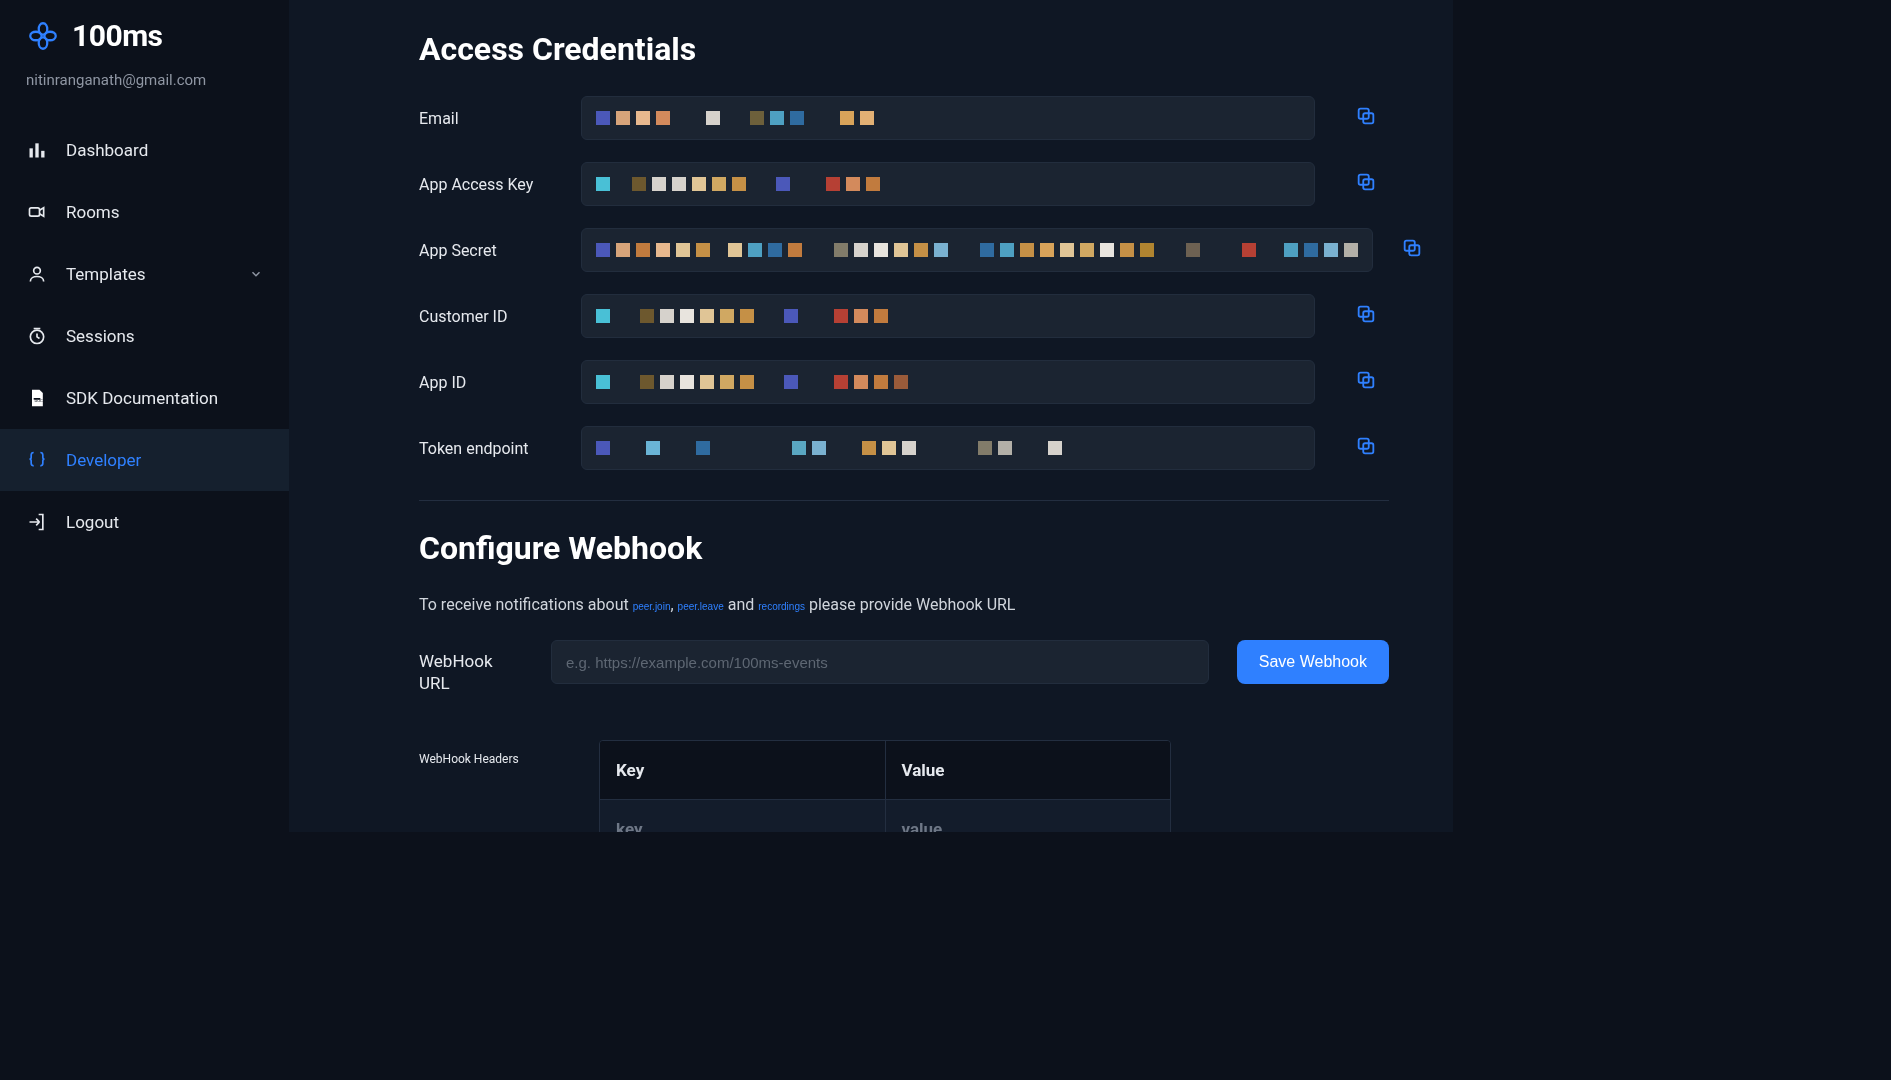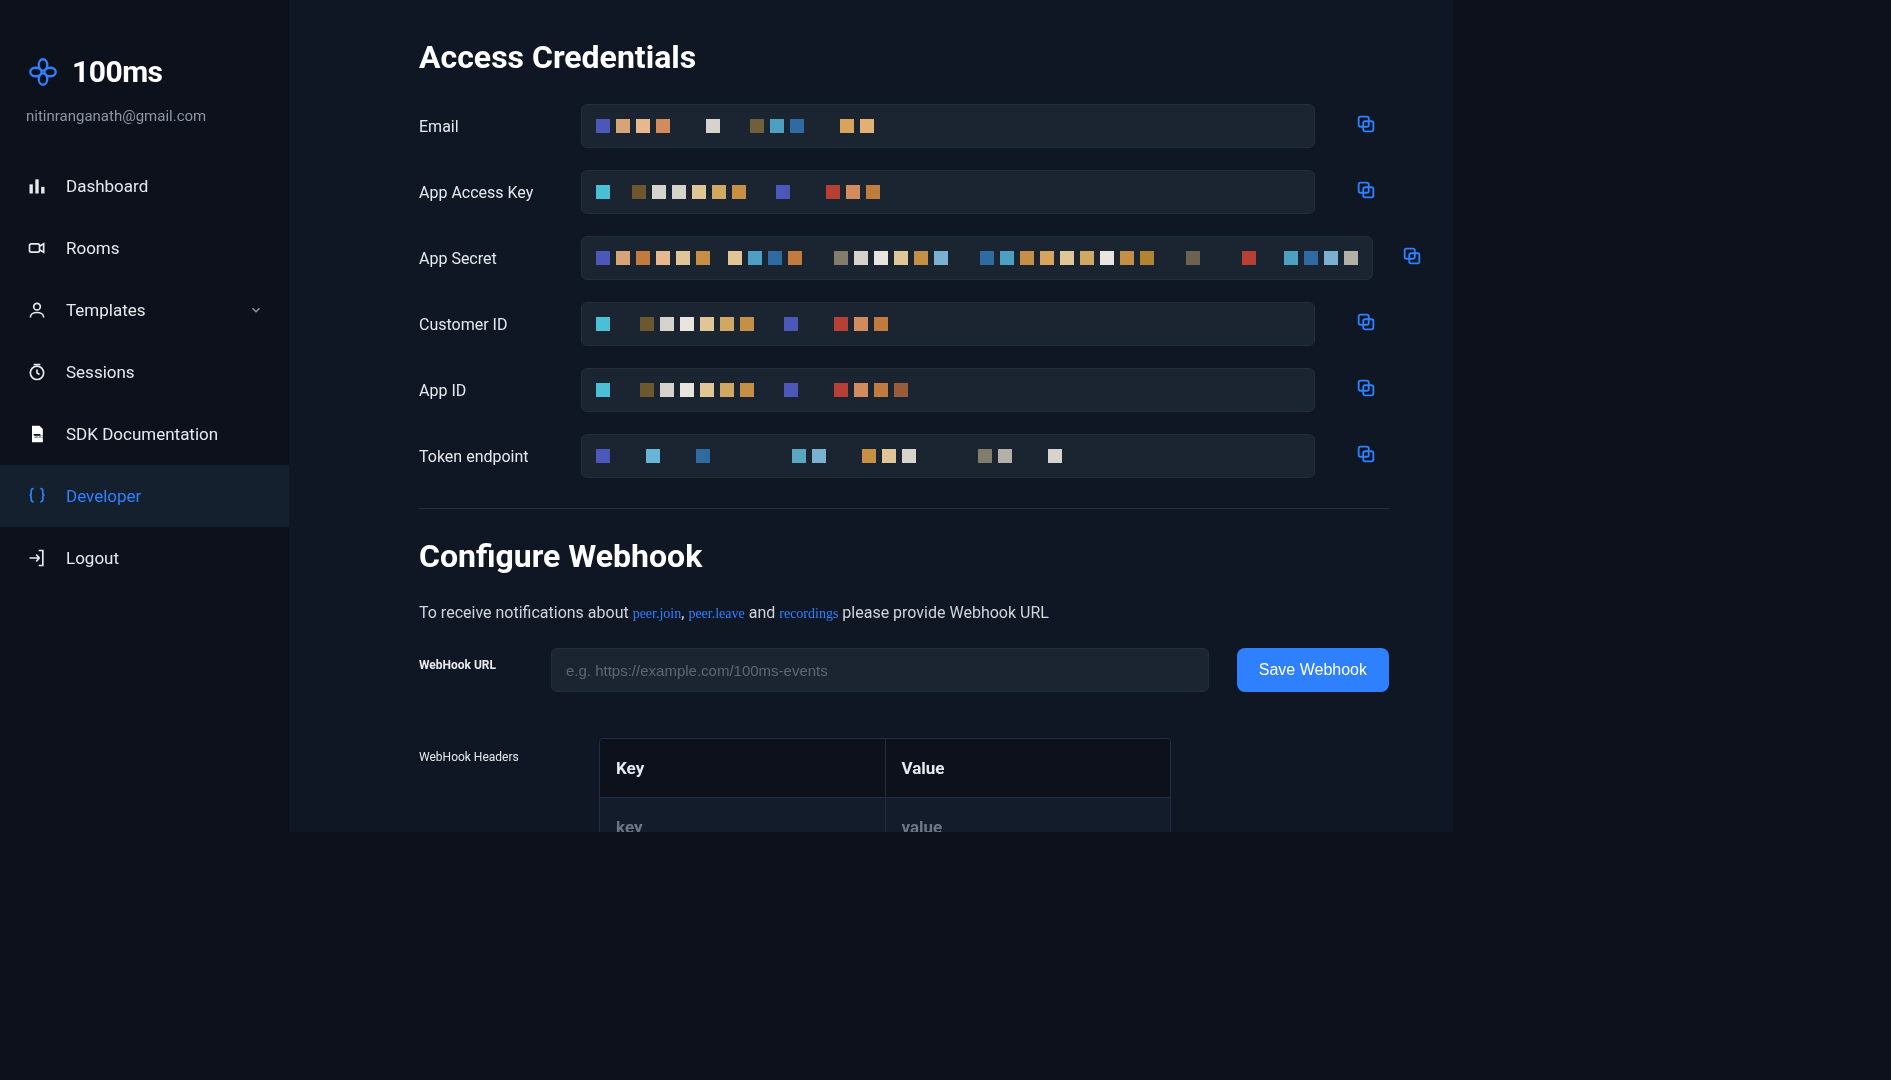--- a/index.html
+++ b/index.html
@@ -10,62 +10,61 @@
       font-family:-apple-system,BlinkMacSystemFont,"Segoe UI",Roboto,Helvetica,Arial,sans-serif;
       overflow:hidden;
     }
     .app { display:flex; height:100%; }
     
     .sidebar {
       width:289px; flex:0 0 289px;
       background:#0c111b;
       display:flex; flex-direction:column;
       padding-top:18px;
-      margin-top:36px;
     }
     .brand { display:flex; align-items:center; gap:12px; padding:0 26px; margin-bottom:18px; }
     .brand svg { display:block; }
     .brand-text { font-size:30px; font-weight:700; color:#fff; letter-spacing:-.5px; }
     .user-email { padding:0 26px; color:#8f96a3; font-size:15px; margin-bottom:30px; }
     .nav { display:flex; flex-direction:column; }
     .nav-item {
       display:flex; align-items:center; gap:18px;
       height:62px; padding:0 26px;
       color:#e6e9ee; font-size:17px;
       cursor:pointer;
     }
     .nav-item.active { background:#15202e; color:#2f80ff; }
     .nav-item .icon { width:22px; display:flex; justify-content:center; color:inherit; }
     .nav-item .chev { margin-left:auto; color:#8f96a3; }
     .nav-item svg { display:block; }
 
     
     .main { flex:1; overflow:auto; background:#0f1724; }
-    .content { padding:30px 64px 40px 130px; max-width:1500px;margin-top:8px; }
+    .content { padding:30px 64px 40px 130px; max-width:1500px; }
     h1 { font-size:32px; font-weight:700; color:#fff; margin-bottom:28px; }
 
     .cred-row { display:flex; align-items:center; gap:28px; margin-bottom:22px; }
     .cred-label { flex:0 0 134px; font-size:16px; color:#e6e9ee; }
     .cred-box {
       flex:1; height:44px; background:#1b2431; border:1px solid #222d3d; border-radius:6px;
       display:flex; align-items:center; padding:0 14px; gap:6px;
     }
     .blk { height:14px; display:inline-block; }
     .copy-btn {
       width:46px; height:44px; display:flex; align-items:center; justify-content:center;
       color:#2f80ff; cursor:pointer;
     }
 
     .divider { height:1px; background:#232e40; margin:30px 0 28px; }
 
     .webhook-desc { color:#d0d5dc; font-size:16px; margin-bottom:26px; }
-    .webhook-desc .code { font-family:Liberation Serif, serif; font-size:14px; color:#2f80ff; }
+    .webhook-desc .code { font-family:Liberation Sans, sans-serif; font-size:10px; color:#2f80ff; }
 
     .wh-row { display:flex; align-items:flex-start; gap:28px; margin-bottom:46px; }
-    .wh-label { flex:0 0 104px; font-size:12px; padding-top:10px; line-height:1.3;font-weight:bold; }
+    .wh-label { flex:0 0 104px; font-size:17px; padding-top:10px; line-height:1.3; }
     .wh-input {
       flex:1; height:44px; background:#1b2431; border:1px solid #222d3d; border-radius:6px;
       color:#aeb4bf; padding:0 14px; font-size:15px; outline:none;
     }
     .wh-input::placeholder { color:#5e6773; }
     .btn-primary {
       background:#2f80ff; color:#fff; border:none; border-radius:8px;
       padding:12px 22px; font-size:16px; cursor:pointer; line-height:1.25;
     }
 

